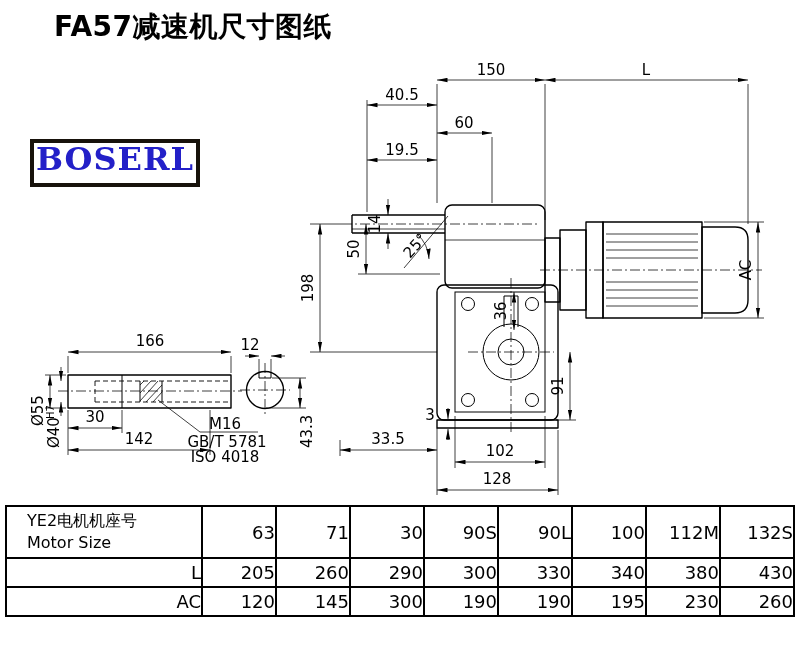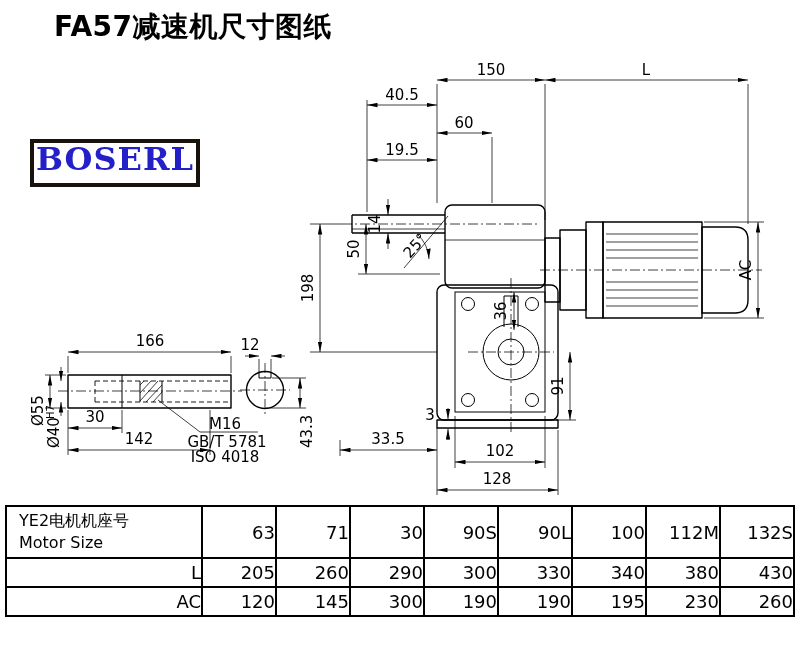--- a/index.html
+++ b/index.html
@@ -39,21 +39,21 @@
   
   table.spec {
     position:absolute; left:5px; top:505px; width:790px;
     border-collapse:collapse; table-layout:fixed;
   }
   .spec td {
     border:2px solid #000; text-align:right; font-size:18px;
     padding:0; height:27px; overflow:hidden; white-space:nowrap;
   }
   .spec tr.hdr td { height:50px; }
-  .spec td.head { text-align:left; padding-left:12px; font-size:16px; line-height:1.35; }
+  .spec td.head { text-align:left; padding-left:20px; font-size:16px; line-height:1.35; }
 </style>
 </head>
 <body>
 
 <div class="title">FA57减速机尺寸图纸</div>
 
 <div class="logo">
   <span>BOSERL</span>
 </div>
 

